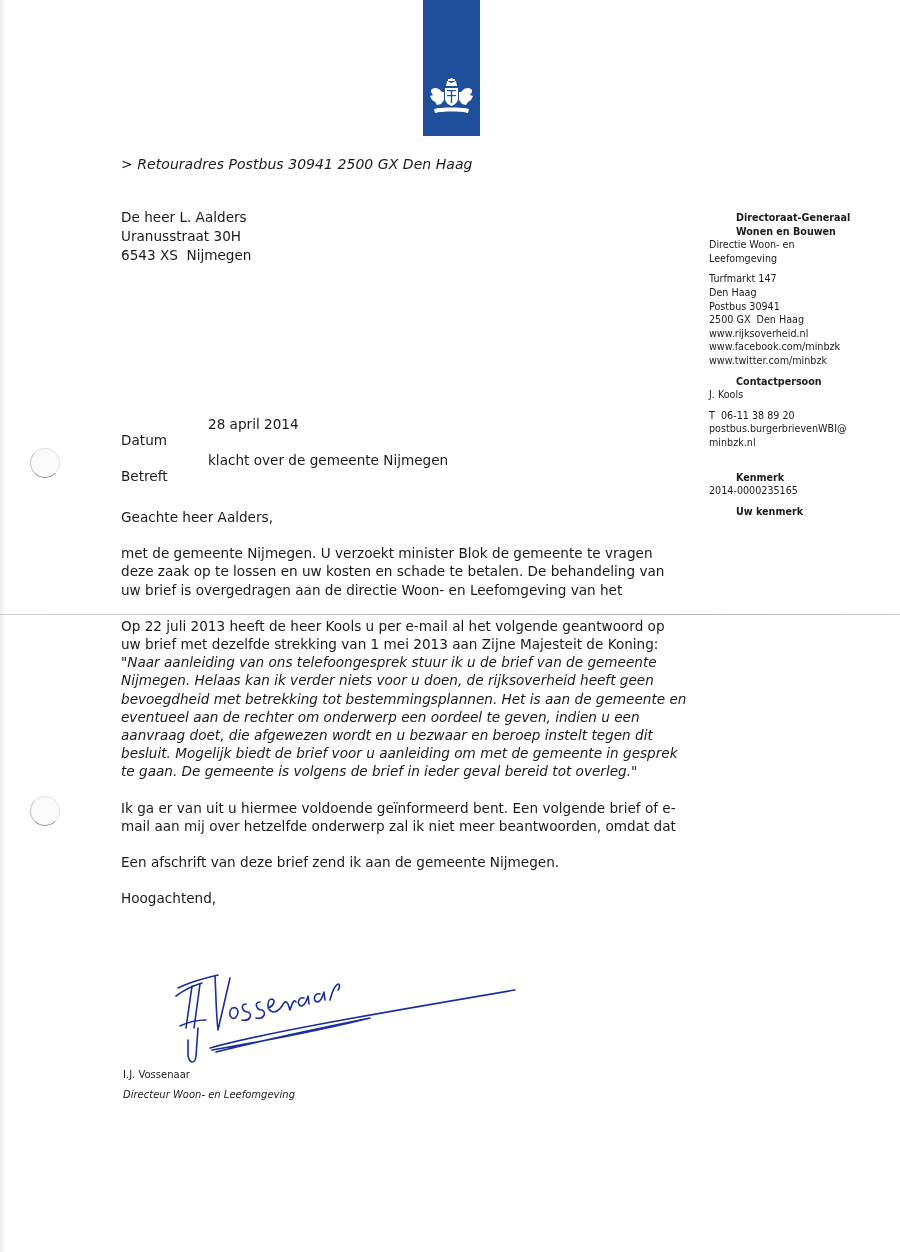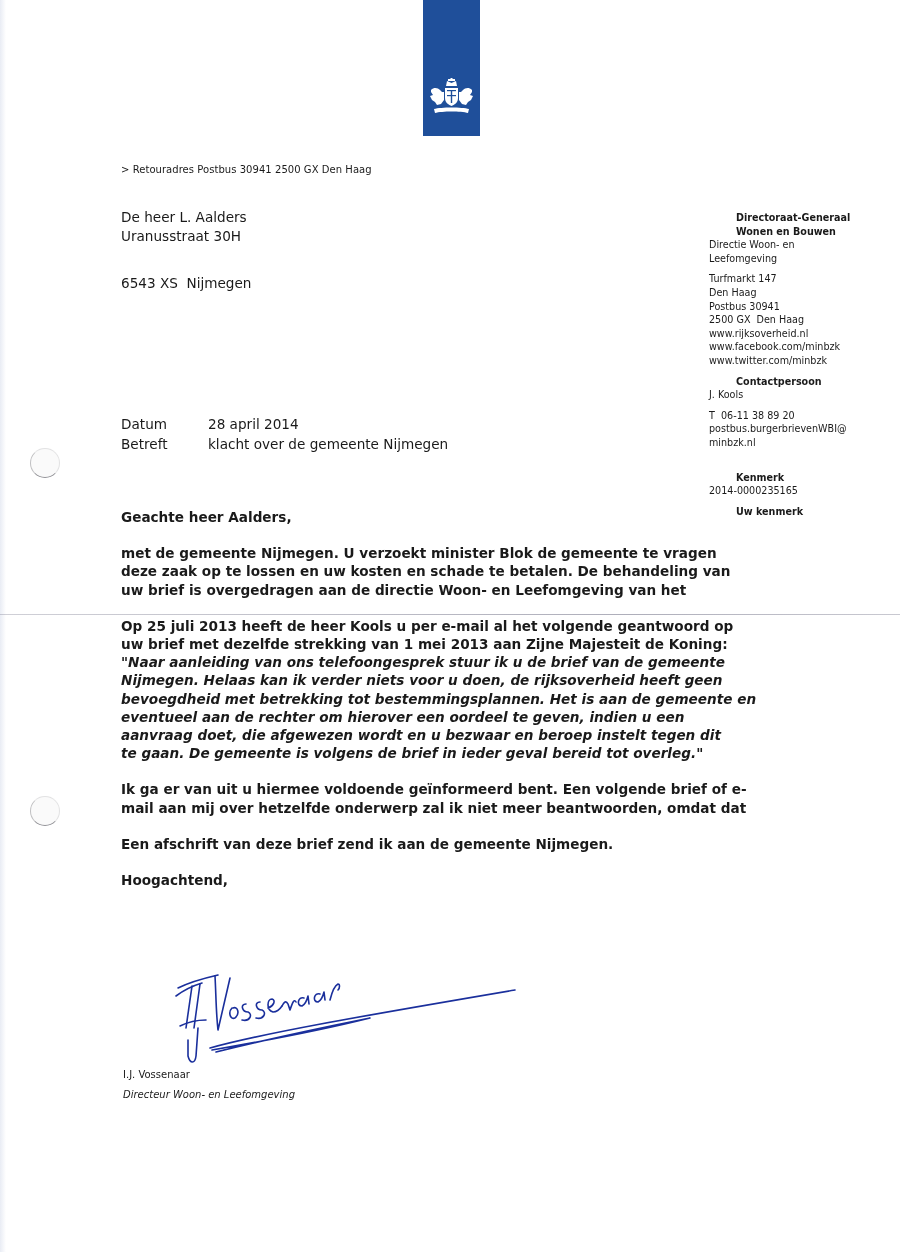--- a/index.html
+++ b/index.html
@@ -29,23 +29,24 @@
       position: absolute;
       left: 4px;
       top: 78px;
       width: 49px;
       height: 40px;
     }
 
     
     .return-addr {
       left: 121px;
-      top: 164px;
-      font-size: 10px;
+      top: 156px;
+      font-size: 14px;
       letter-spacing: 0.05px;
+      font-style: italic;
     }
 
     
     .recipient {
       left: 121px;
       top: 208px;
       font-size: 13.6px;
       line-height: 19px;
     }
 
@@ -62,33 +63,32 @@
     .sidebar .gap-lg { height: 21px; }
 
     
     .meta {
       left: 121px;
       top: 414px;
       font-size: 13.6px;
       line-height: 20px;
     }
     .meta-row { display: flex; }
-    .meta-label { width: 87px; }
+    .meta-label { width: 87px; margin-top: 16px; }
 
     
     .letter-body {
       left: 121px;
       top: 508px;
       width: 590px;
       font-size: 13.6px;
       line-height: 18.2px;
     }
     .letter-body p {
       margin: 0 0 18px 0;
-      font-weight: bold;
     }
     .letter-body .line { display: block; white-space: nowrap; }
     .letter-body .quote { font-style: italic; }
 
     
     .signature {
       left: 170px;
       top: 968px;
       width: 350px;
       height: 100px;
@@ -158,21 +158,21 @@
       <rect x="20" y="17" width="9" height="1.2"></rect>
     </g>
   </svg>
 </div>
 
 <div class="abs return-addr">&gt; Retouradres Postbus 30941 2500 GX Den Haag</div>
 
 <div class="abs recipient">
   <div>De heer L. Aalders</div>
   <div>Uranusstraat 30H</div>
-  <div style="white-space:pre;margin-top:28px;">6543 XS  Nijmegen</div>
+  <div style="white-space:pre;">6543 XS  Nijmegen</div>
 </div>
 
 <div class="abs sidebar">
   <div class="bold">Directoraat-Generaal</div>
   <div class="bold">Wonen en Bouwen</div>
   <div>Directie Woon- en</div>
   <div>Leefomgeving</div>
   <div class="gap"></div>
   <div>Turfmarkt 147</div>
   <div>Den Haag</div>
@@ -207,27 +207,28 @@
 </div>
 
 <div class="abs letter-body">
   <p>Geachte heer Aalders,</p>
   <p>
     <span class="line">met de gemeente Nijmegen. U verzoekt minister Blok de gemeente te vragen</span>
     <span class="line">deze zaak op te lossen en uw kosten en schade te betalen. De behandeling van</span>
     <span class="line">uw brief is overgedragen aan de directie Woon- en Leefomgeving van het</span>
   </p>
   <p>
-    <span class="line">Op 25 juli 2013 heeft de heer Kools u per e-mail al het volgende geantwoord op</span>
+    <span class="line">Op 22 juli 2013 heeft de heer Kools u per e-mail al het volgende geantwoord op</span>
     <span class="line">uw brief met dezelfde strekking van 1 mei 2013 aan Zijne Majesteit de Koning:</span>
     <span class="line quote">"Naar aanleiding van ons telefoongesprek stuur ik u de brief van de gemeente</span>
     <span class="line quote">Nijmegen. Helaas kan ik verder niets voor u doen, de rijksoverheid heeft geen</span>
     <span class="line quote">bevoegdheid met betrekking tot bestemmingsplannen. Het is aan de gemeente en</span>
-    <span class="line quote">eventueel aan de rechter om hierover een oordeel te geven, indien u een</span>
+    <span class="line quote">eventueel aan de rechter om onderwerp een oordeel te geven, indien u een</span>
     <span class="line quote">aanvraag doet, die afgewezen wordt en u bezwaar en beroep instelt tegen dit</span>
+    <span class="line quote">besluit. Mogelijk biedt de brief voor u aanleiding om met de gemeente in gesprek</span>
     <span class="line quote">te gaan. De gemeente is volgens de brief in ieder geval bereid tot overleg."</span>
   </p>
   <p>
     <span class="line">Ik ga er van uit u hiermee voldoende geïnformeerd bent. Een volgende brief of e-</span>
     <span class="line">mail aan mij over hetzelfde onderwerp zal ik niet meer beantwoorden, omdat dat</span>
   </p>
   <p>Een afschrift van deze brief zend ik aan de gemeente Nijmegen.</p>
   <p>Hoogachtend,</p>
 </div>
 

